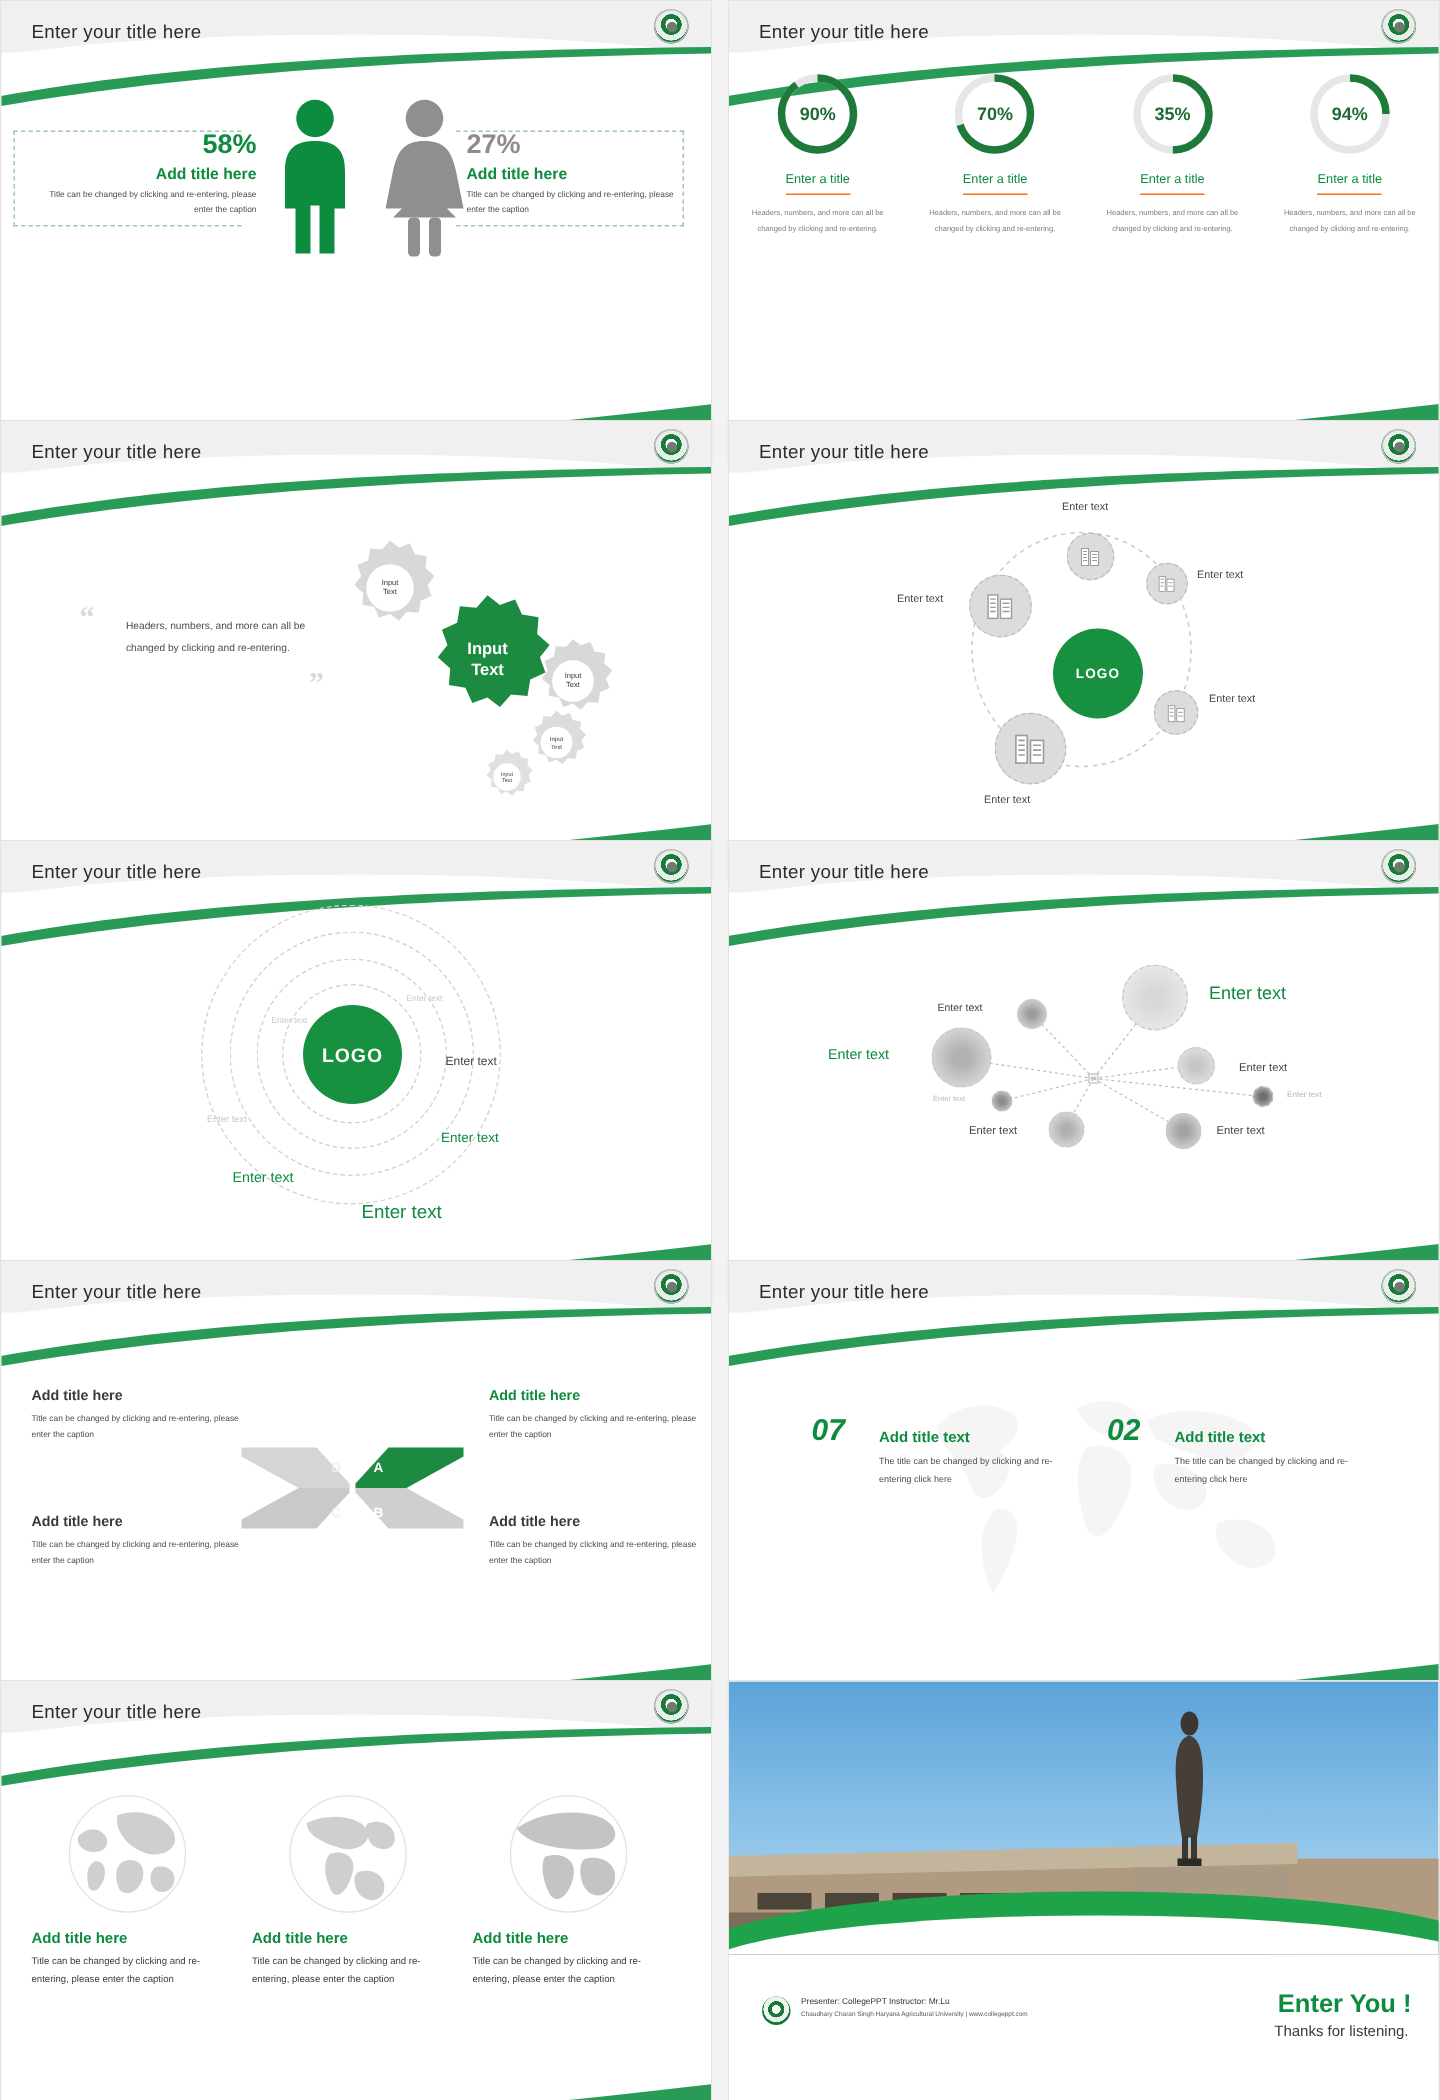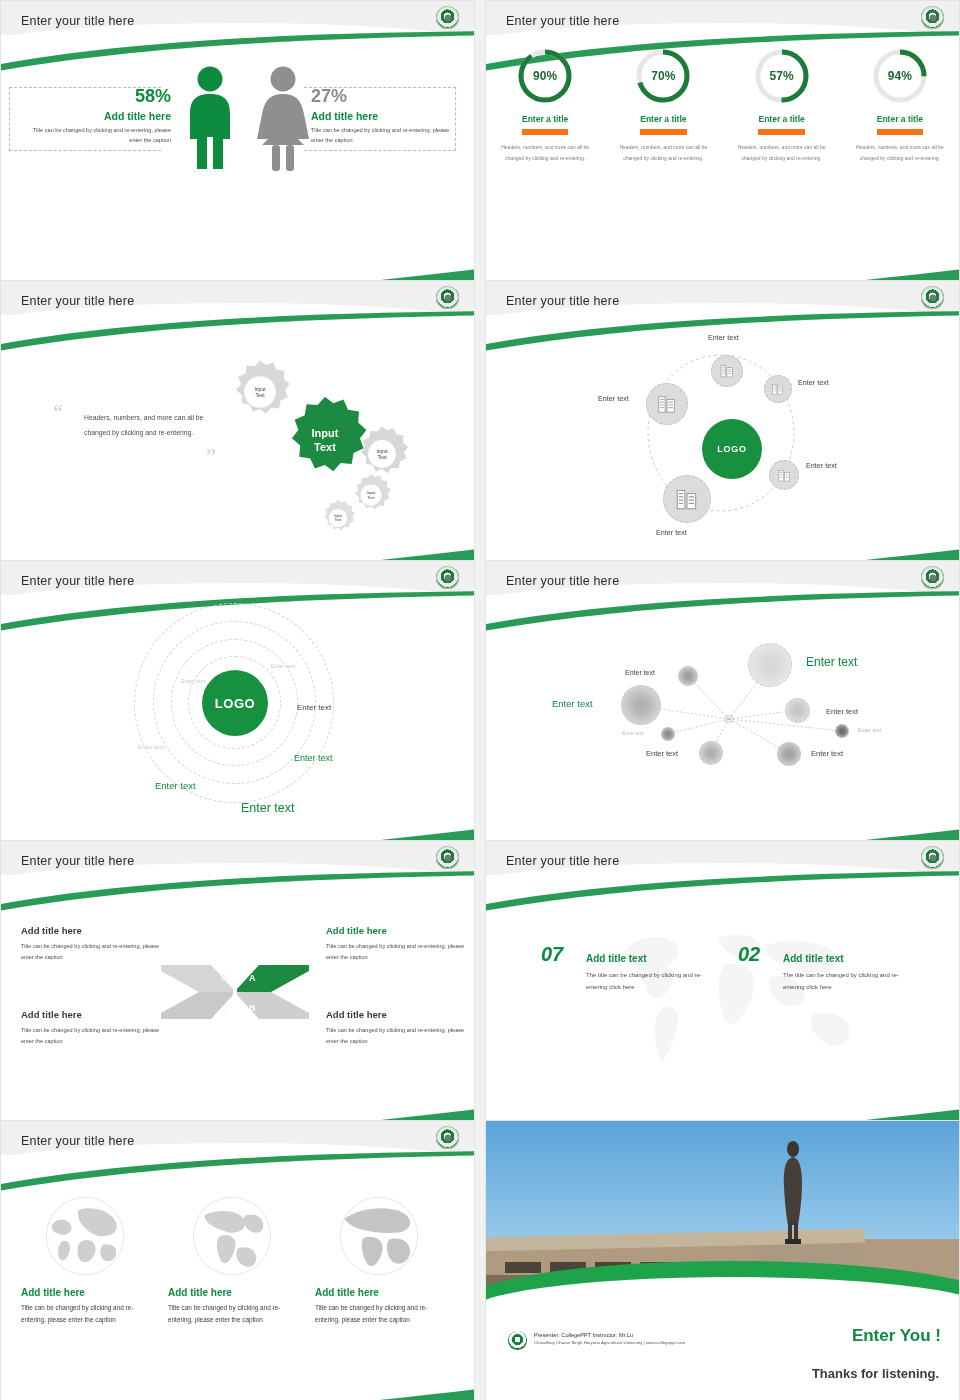--- a/index.html
+++ b/index.html
@@ -81,21 +81,21 @@
   .s1-db-r { left: 303px; top: 38px; width: 152px; height: 64px; border-left:none; }
 
   
   .s2-row { position:absolute; top:12px; left:0; width:100%; display:flex;justify-content:flex-end; }
   .s2-col { flex:1; text-align:center; padding: 0 8px; }
   .donut { width:58px;height:58px;margin:0 auto; position:relative; }
   .donut .lbl {
     position:absolute; inset:0; display:flex; align-items:center; justify-content:center;
     font-size: 12px; font-weight:bold; color:#1d6b33;
   }
-  .s2-title { font-size:8.5px; font-weight:bold; color:#0d8b3e; margin-top:9px; padding-bottom:5px; border-bottom:6px solid #f97316; display:inline-block; }
+  .s2-title { font-size:8.5px; font-weight:normal; color:#0d8b3e; margin-top:9px; padding-bottom:5px; border-bottom:1px solid #f97316; display:inline-block; }
   .s2-desc { font-size:5px; color:#7d7d7d; line-height:2.1; margin-top:7px; }
 
   
   .quote { position:absolute; font-size:20px; color:#d9d9d9; font-family:"Liberation Serif",serif; font-weight:bold;}
   .s3-text { position:absolute; left:83px; top:96px; width:130px; font-size:6.8px; color:#4d4d4d; line-height:2.2; }
   .gear { position:absolute; }
   .gear .gtxt { position:absolute; inset:0; display:flex; flex-direction:column; align-items:center; justify-content:center; font-size:5px; color:#3a3a3a; line-height:1.25; text-align:center;}
   .gear.big .gtxt { font-size:11px; color:#fff; font-weight:bold; }
 
   
@@ -142,21 +142,21 @@
   .bldg { position:absolute; left:-2%; bottom:0; width:104%; height:64px; background:#b09a80; }
   .roof { position:absolute; left:-2%; bottom:56px; width:82%; height:14px; background:#c3b49c; transform: skewY(-1.3deg); }
   .win-row { position:absolute; left:4%; bottom:30px; width:74%; height:11px; display:flex; gap:9px; }
   .win { flex:1; background:#4b4438; }
   .darkbase { position:absolute; left:0; bottom:0; width:76%; height:28px; background:#7d6c58; }
   .plinth { position:absolute; left:57%; bottom:0; width:22%; height:58px; background:#ab9a83; }
   .statue { position:absolute; left:62%; bottom:56px; width:28px; height:108px; }
   .greenband { position:absolute; left:-4%; bottom:-10px; width:112%; height:52px; background:#1ea24a; border-radius:50% 50% 0 0 / 40px 40px 0 0; }
   .whitecut { position:absolute; left:-4%; bottom:-22px; width:112%; height:48px; background:#fff; border-radius:50% 50% 0 0 / 36px 36px 0 0; }
   .thanks-big { position:absolute; right:18px; top:205px; font-size:17px; font-weight:bold; color:#0d8b3e; }
-  .thanks-sub { position:absolute; right:20px; top:245px; font-size:13px; color:#3a3a3a;font-weight:bold; }
+  .thanks-sub { position:absolute; right:20px; top:228px; font-size:10px; color:#3a3a3a; }
   .cred { position:absolute; left:48px; top:211px; }
   .cred1 { font-size:5.6px; color:#333; }
   .cred2 { font-size:4.3px; color:#555; margin-top:2px; }
   .cred-logo { position:absolute; left:22px; top:210px; width:19px;height:19px;border-radius:50%;
     background: radial-gradient(circle at 50% 45%, #fff 0 20%, #1a7a3c 21% 38%, #eef3ef 39% 60%, #0d7a36 61% 82%, #ccd6cf 83% 100%); }
 </style>
 </head>
 <body>
 
 <div class="deck">
@@ -254,21 +254,21 @@
           </div>
           <div class="s2-title">Enter a title</div>
           <div class="s2-desc">Headers, numbers, and more can all be changed by clicking and re-entering.</div>
         </div>
         <div class="s2-col">
           <div class="donut">
             <svg width="58" height="58" viewBox="0 0 58 58">
               <circle cx="29" cy="29" r="24" fill="none" stroke="#e6e6e6" stroke-width="5"></circle>
               <circle cx="29" cy="29" r="24" fill="none" stroke="#1d7a38" stroke-width="5" stroke-dasharray="75.4 75.4" transform="rotate(-90 29 29)"></circle>
             </svg>
-            <div class="lbl">57%</div>
+            <div class="lbl">35%</div>
           </div>
           <div class="s2-title">Enter a title</div>
           <div class="s2-desc">Headers, numbers, and more can all be changed by clicking and re-entering.</div>
         </div>
         <div class="s2-col">
           <div class="donut">
             <svg width="58" height="58" viewBox="0 0 58 58">
               <circle cx="29" cy="29" r="24" fill="none" stroke="#e6e6e6" stroke-width="5"></circle>
               <circle cx="29" cy="29" r="24" fill="none" stroke="#1d7a38" stroke-width="5" stroke-dasharray="37.7 113.1" transform="rotate(-90 29 29)"></circle>
             </svg>

